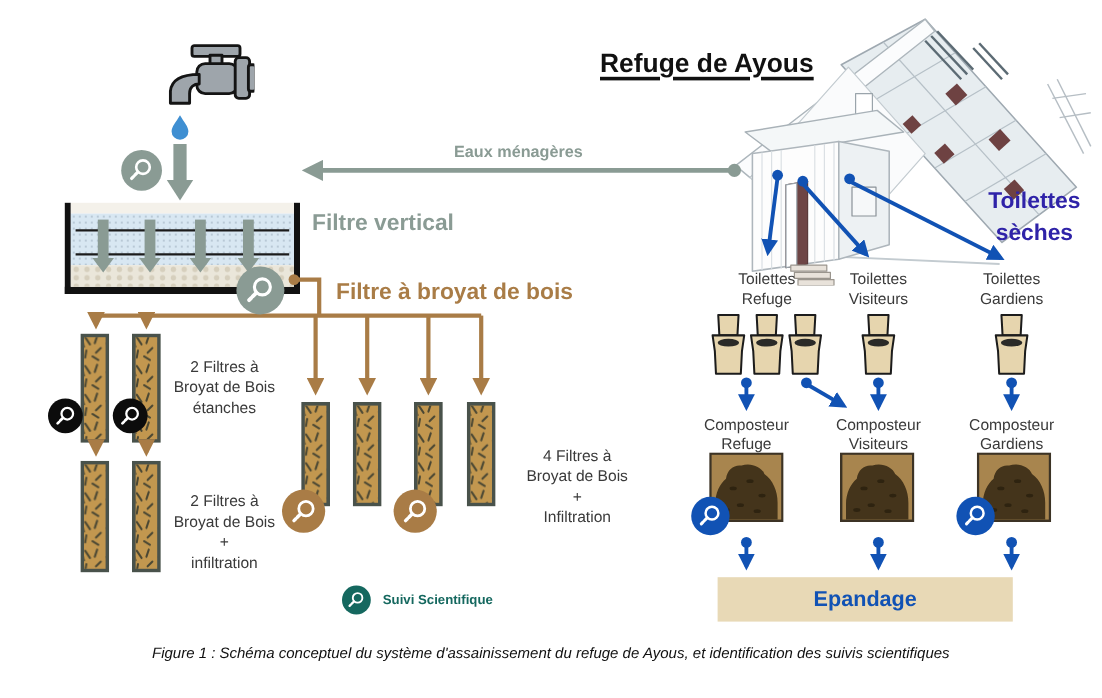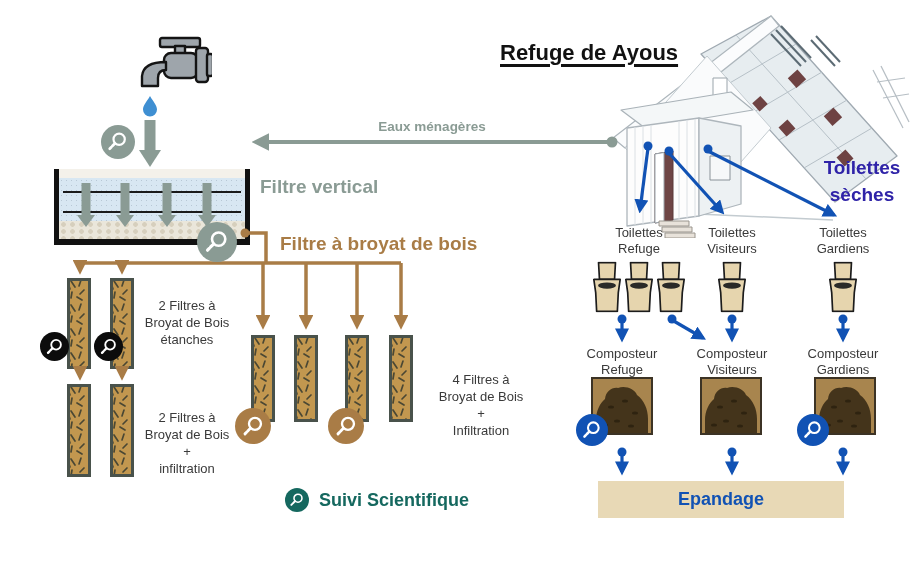--- a/index.html
+++ b/index.html
@@ -29,21 +29,21 @@
           font-weight:bold;font-size:18px;color:#1152B4;z-index:2;}
   .mag{position:absolute;border-radius:50%;display:flex;align-items:center;justify-content:center;z-index:6;}
   .mag svg{width:74%;height:74%;}
   .mag-sage{background:#8A9B94;}
   .mag-black{background:#0c0c0c;}
   .mag-brown{background:#A97C46;}
   .mag-blue{background:#1152B4;}
   .mag-teal{background:#15685F;}
   .legend{position:absolute;left:285px;top:488px;display:flex;align-items:center;gap:10px;z-index:4;}
   .legend .mag{position:static;width:24px;height:24px;flex:0 0 auto;}
-  .legend .txt{font-weight:bold;font-size:18px;color:#15685F;}
+  .legend .txt{font-weight:bold;font-size:11px;color:#15685F;}
   .caption{position:absolute;left:0;right:0;top:537px;text-align:center;font-style:italic;
            font-size:12.5px;color:#101010;}
   .z2{z-index:2;} .z4{z-index:4;}
   svg.layer{position:absolute;left:0;top:0;z-index:3;pointer-events:none;}
   svg.item{position:absolute;z-index:2;}
 </style>
 </head>
 <body>
 
 <div class="canvas">
@@ -373,14 +373,15 @@
 
   <div class="legend">
     <span class="mag mag-teal">
         <svg viewBox="0 0 24 24">
           <use href="#mag-glyph"></use>
         </svg>
       </span>
     <span class="txt">Suivi Scientifique</span>
   </div>
 
+  <div class="caption">Figure 1 : Schéma conceptuel du système d'assainissement du refuge de Ayous, et identification des suivis scientifiques</div>
 
 </div>
 
 </body></html>

